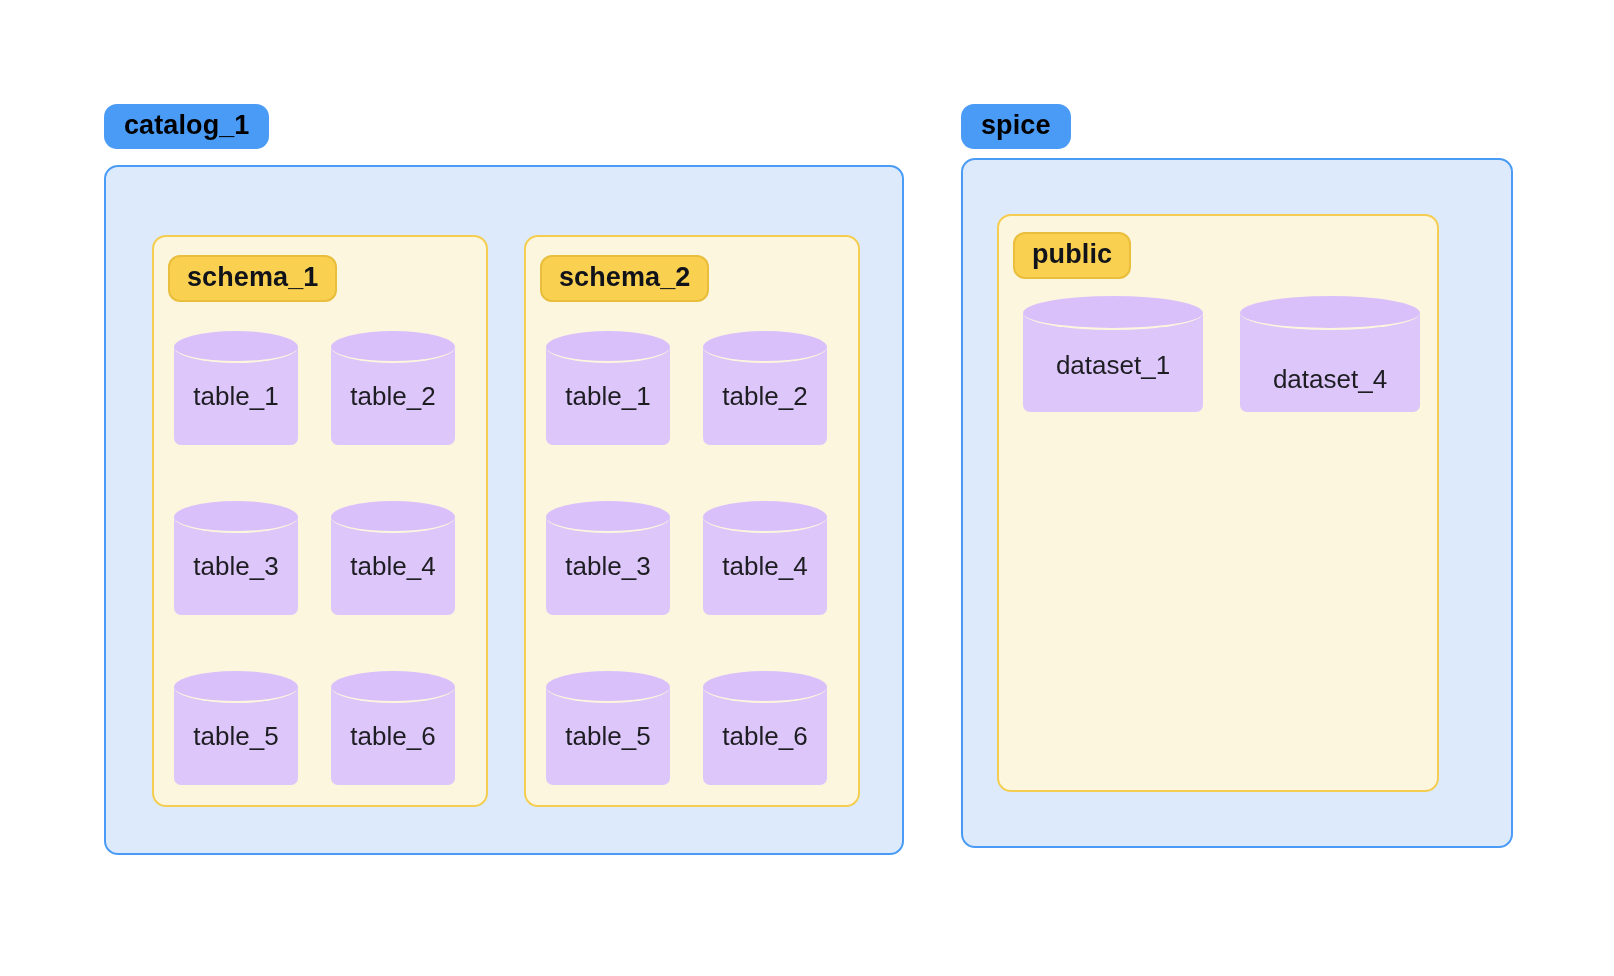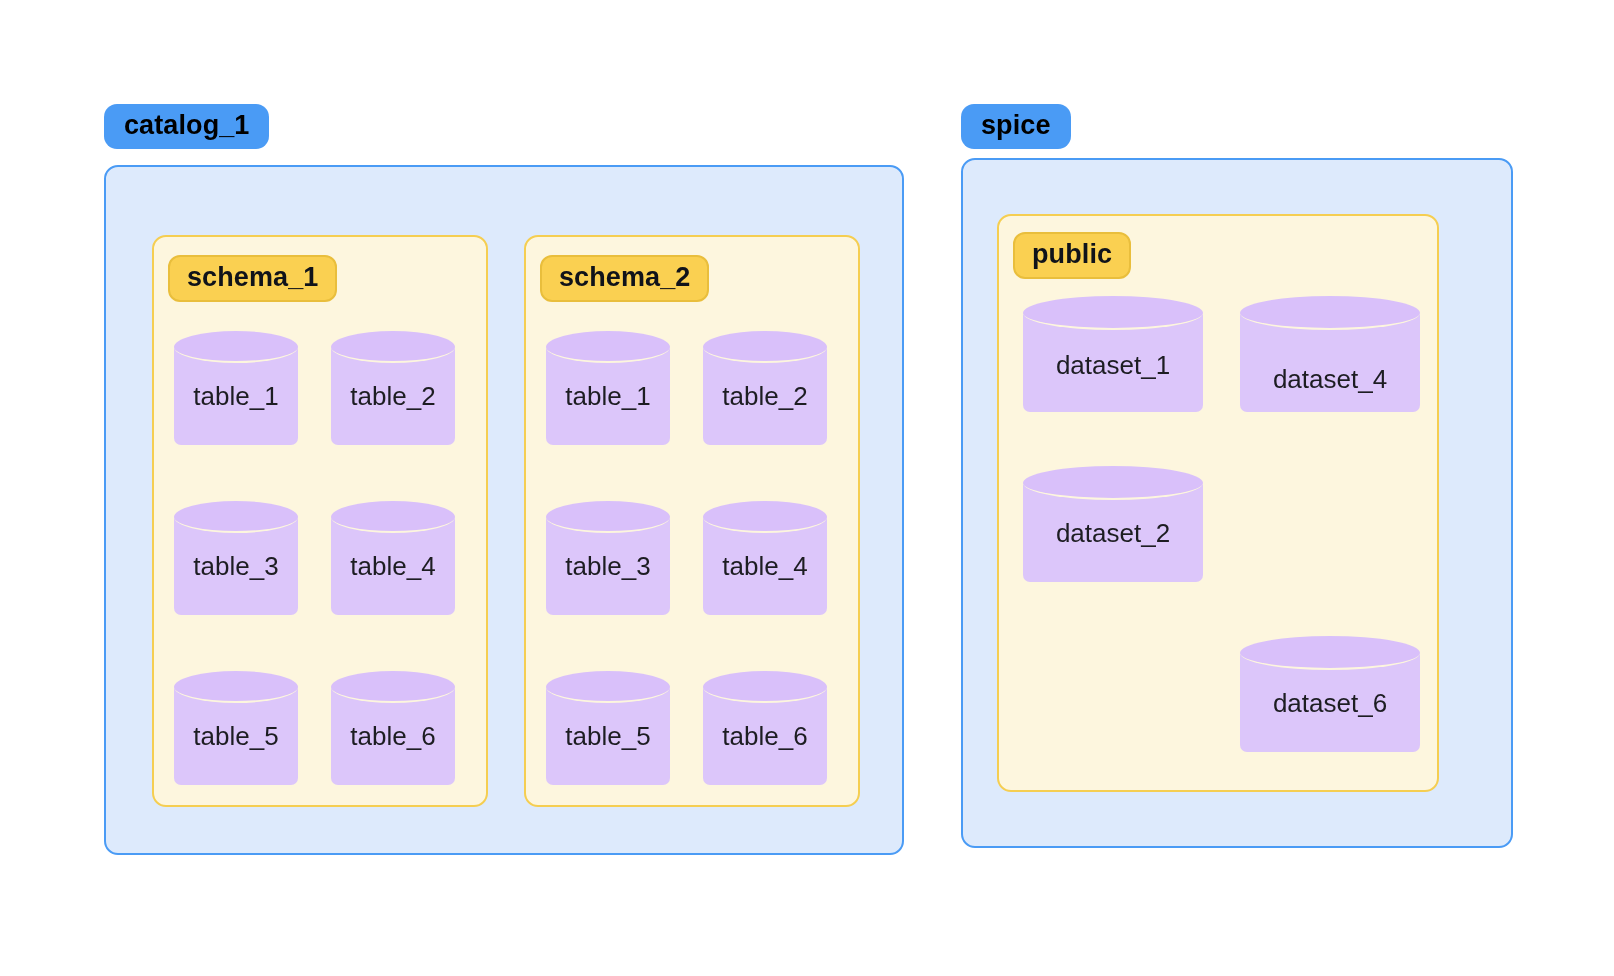--- a/index.html
+++ b/index.html
@@ -197,26 +197,16 @@
           <div class="cyl" style="left: 24px; top: 80px; width: 180px; height: 116px;">
             <div class="cyl-body" style="top: 17px;"></div>
             <div class="cyl-top" style="height: 34px;"></div>
             <div class="cyl-label" style="top: 44px; margin-top: 12px;">dataset_1</div>
           </div>
           <div class="cyl" style="left: 241px; top: 80px; width: 180px; height: 116px;">
             <div class="cyl-body" style="top: 17px;"></div>
             <div class="cyl-top" style="height: 34px;"></div>
             <div class="cyl-label" style="top: 70px;">dataset_4</div>
           </div>
-          <div class="cyl" style="left: 24px; top: 250px; width: 180px; height: 116px;">
-            <div class="cyl-body" style="top: 17px;"></div>
-            <div class="cyl-top" style="height: 34px;"></div>
-            <div class="cyl-label" style="top: 54px;">dataset_2</div>
-          </div>
-          <div class="cyl" style="left: 241px; top: 420px; width: 180px; height: 116px;">
-            <div class="cyl-body" style="top: 17px;"></div>
-            <div class="cyl-top" style="height: 34px;"></div>
-            <div class="cyl-label" style="top: 54px;">dataset_6</div>
-          </div>
         </div>
       </div>
     </div>
   </div>
 
 </body></html>

